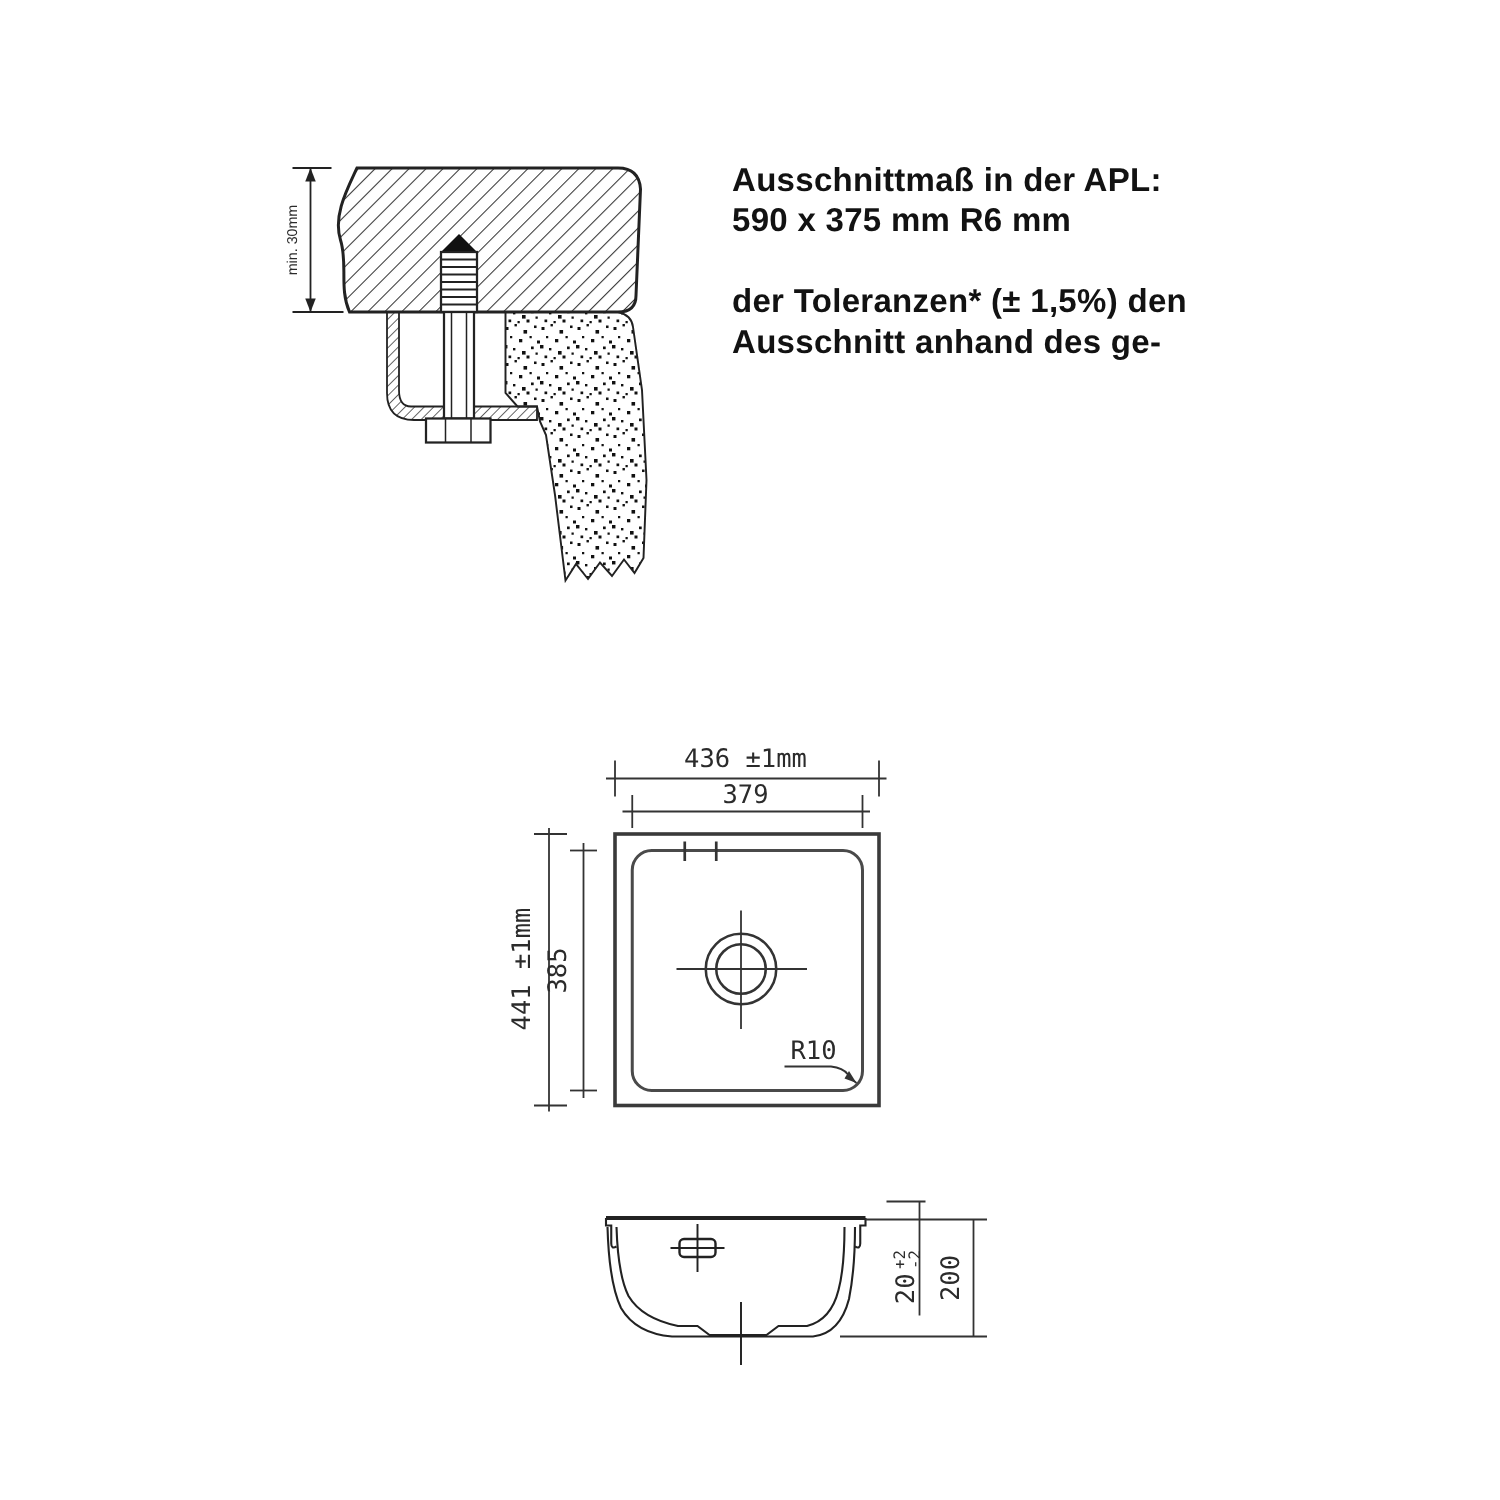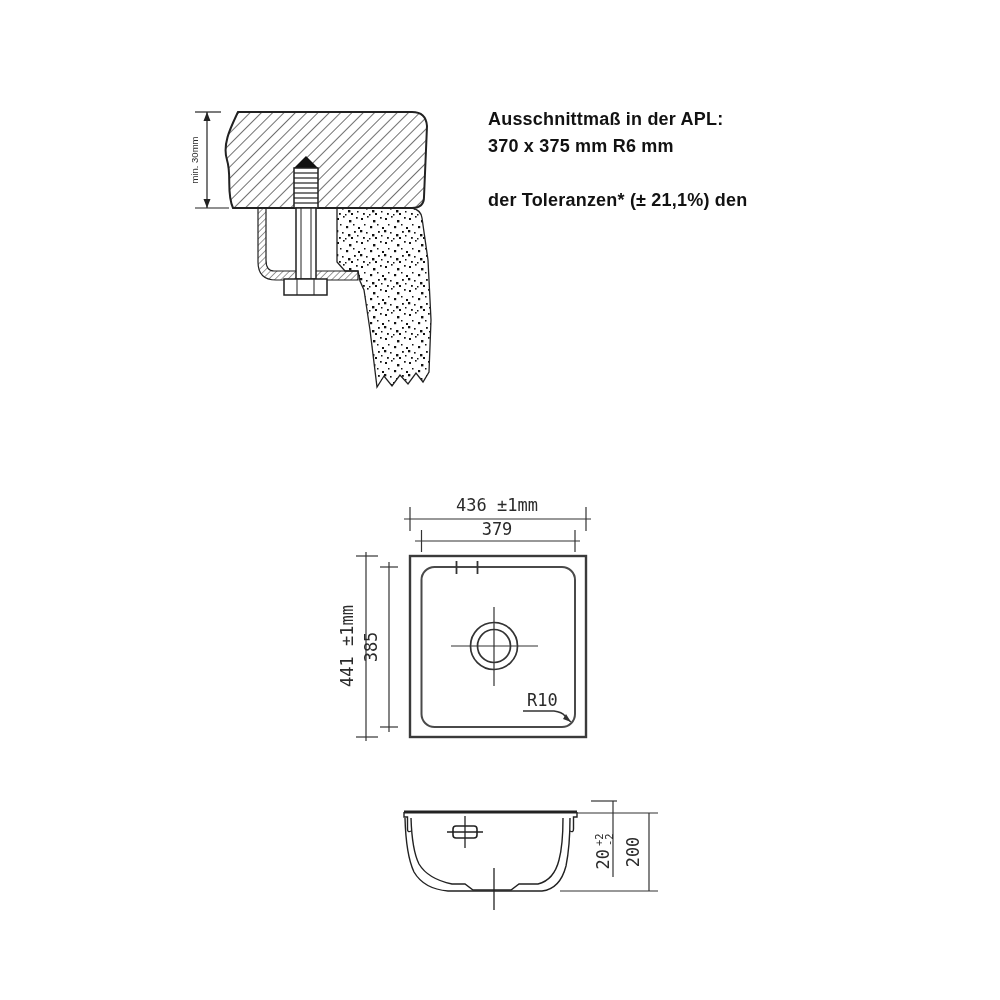--- a/index.html
+++ b/index.html
@@ -1,20 +1,20 @@
 <!DOCTYPE html>
 <html><head>
 <meta charset="utf-8">
 <style>
   html,body{margin:0;padding:0;background:#fff;}
   #stage{position:relative;width:1000px;height:1000px;background:#ffffff;overflow:hidden;
          font-family:"Liberation Sans",sans-serif;}
   .abs{position:absolute;}
   #instructions{left:488px;top:106px;width:340px;color:#121212;font-weight:bold;
-                font-size:18px;line-height:27px;letter-spacing:0.2px;}
+                font-size:22px;line-height:27px;letter-spacing:0.2px;}
   .spacer{height:27px;}
   svg text{fill:#2b2b2b;font-family:"DejaVu Sans Mono","Liberation Mono",monospace;}
   .dimtxt{font-size:17px;}
   .dimtxt-sm{font-size:10.5px;}
   .minlbl{font-size:9.5px;font-family:"Liberation Sans",sans-serif;}
 </style>
 </head>
 <body>
 
 <div id="stage">
@@ -81,23 +81,24 @@
       <line x1="195" y1="208" x2="229" y2="208"></line>
       <line x1="207" y1="112" x2="207" y2="208"></line>
     </g>
     <path d="M207,112 L203.5,121 L210.5,121 Z" fill="#222"></path>
     <path d="M207,208 L203.5,199 L210.5,199 Z" fill="#222"></path>
     <text class="minlbl" transform="rotate(-90 198 160)" x="198" y="160" text-anchor="middle">min. 30mm</text>
   </svg>
 
   <div id="instructions" class="abs">
     <div>Ausschnittmaß in der APL:</div>
-    <div>370 x 375 mm R6 mm</div>
+    <div>590 x 375 mm R6 mm</div>
     <div class="spacer"></div>
-    <div>der Toleranzen* (± 21,1%) den</div>
+    <div>der Toleranzen* (± 1,5%) den</div>
+    <div>Ausschnitt anhand des ge-</div>
   </div>
 
   <svg class="abs" style="left:332px;top:488px" width="268" height="260" viewBox="332 488 268 260">
 
     <rect x="410" y="556" width="176" height="181" fill="#fff" stroke="#3a3a3a" stroke-width="2.4"></rect>
 
     <rect x="421.5" y="567" width="153.5" height="160" rx="13" fill="none" stroke="#4a4a4a" stroke-width="2"></rect>
 
     <line x1="456.5" y1="561" x2="456.5" y2="574" stroke="#333" stroke-width="1.8"></line>
     <line x1="477.5" y1="561" x2="477.5" y2="574" stroke="#333" stroke-width="1.8"></line>

